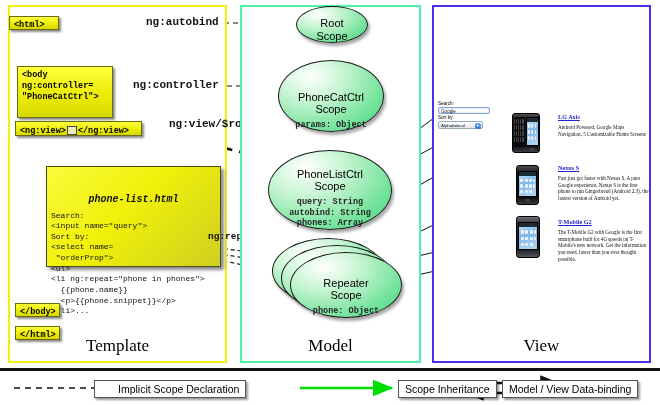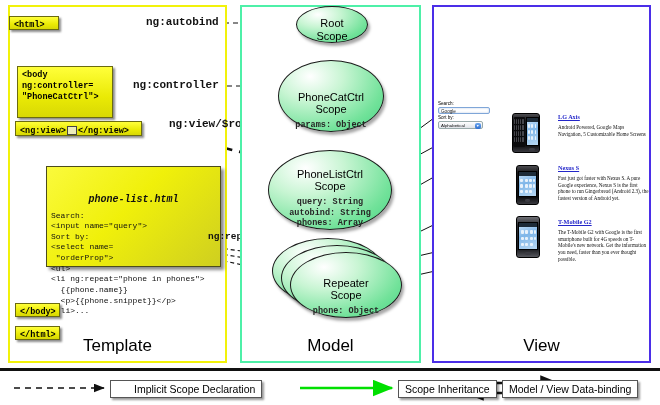--- a/index.html
+++ b/index.html
@@ -6,21 +6,21 @@
   body{width:660px;height:405px;position:relative;overflow:hidden;
        font-family:"Liberation Sans",sans-serif;}
   #stage{position:absolute;left:0;top:0;width:660px;height:405px;}
 
   
   .panel{position:absolute;border-width:2px;border-style:solid;background:#fff;box-sizing:border-box;}
   #panel-template{left:8px;top:5px;width:219px;height:358px;border-color:#f2f20a;}
   #panel-model{left:240px;top:5px;width:181px;height:358px;border-color:#4ef0a8;}
   #panel-view{left:432px;top:5px;width:219px;height:358px;border-color:#4b2ee8;}
   .panel-title{position:absolute;width:100%;text-align:center;bottom:5px;
-     font-size:17px;color:#000;font-family:Liberation Sans, sans-serif;}
+     font-size:17px;color:#000;font-family:Liberation Serif, serif;}
 
   
   .ybox{position:absolute;background:#f5f50c;border:1px solid #6b6b10;
         box-shadow:2px 2px 2px rgba(0,0,0,.45);
         font-family:"Liberation Mono",monospace;font-weight:bold;
         font-size:8.5px;color:#000;box-sizing:border-box;line-height:1.28;}
   .ybox.grad{background:linear-gradient(180deg,#ffff3a 0%,#eaea05 60%,#d8d804 100%);}
   .ybox .pad{padding:3px 4px;}
   .codebox{position:absolute;
         background:linear-gradient(135deg,#fafa3c 0%,#f0f00a 45%,#cfcf20 100%);
@@ -315,18 +315,18 @@
         <div class="ic" style="left:33%;top:76%"></div>
         <div class="ic" style="left:59%;top:76%"></div>
     </div>
     <div class="ph-btn" style="left:9px;top:36px;width:6px;height:3px;"></div>
   </div>
   <div class="pname" style="left:558px;top:218px;">T-Mobile G2</div>
   <div class="psnip" style="left:558px;top:229px;width:92px;">The T-Mobile G2 with Google is the first smartphone built for 4G speeds on T-Mobile's new network. Get the information you need, faster than you ever thought possible.</div>
 
   <div id="legend-rule"></div>
   <div id="legend">
-    <div class="lgbox" style="left:110px;top:6px;padding-left:23px;">Implicit Scope Declaration</div>
+    <div class="lgbox" style="left:94px;top:6px;padding-left:23px;">Implicit Scope Declaration</div>
     <div class="lgbox" style="left:398px;top:6px;">Scope Inheritance</div>
     <div class="lgbox" style="left:502px;top:6px;">Model / View Data-binding</div>
   </div>
 
 </div>
 
 </body></html>

